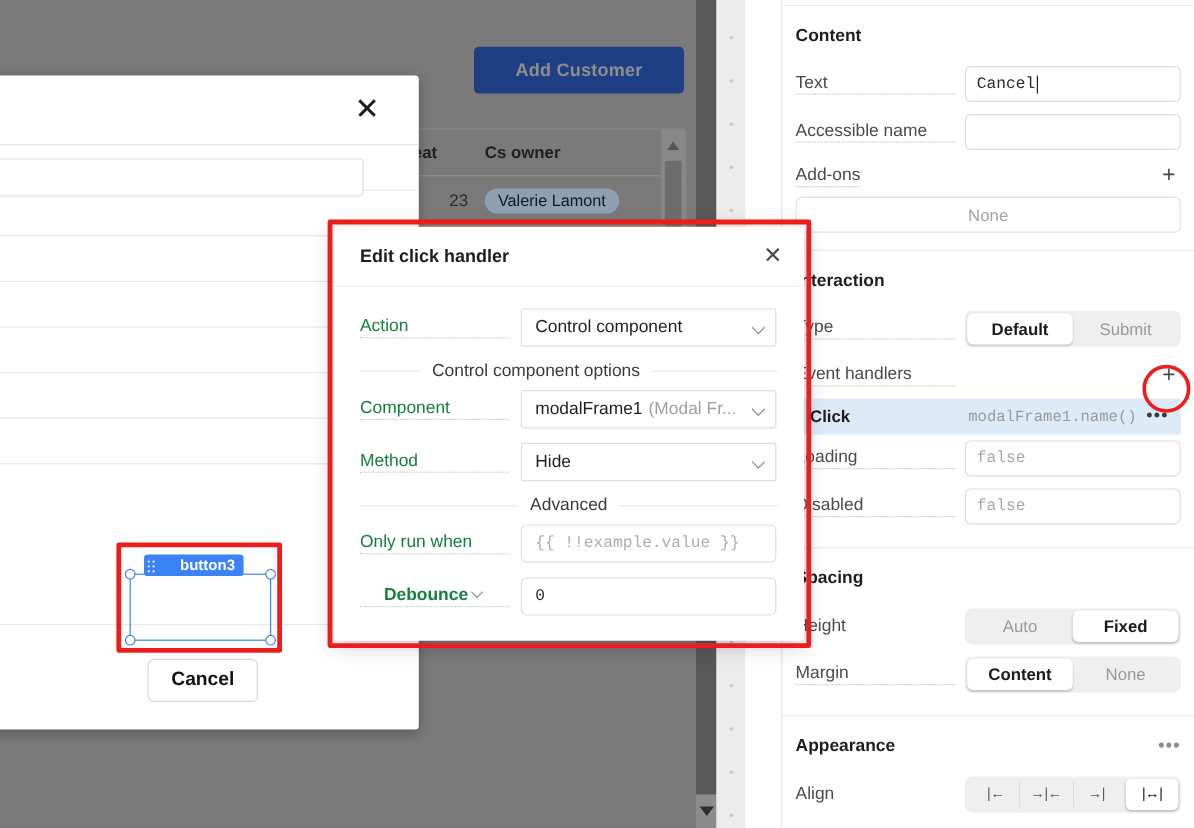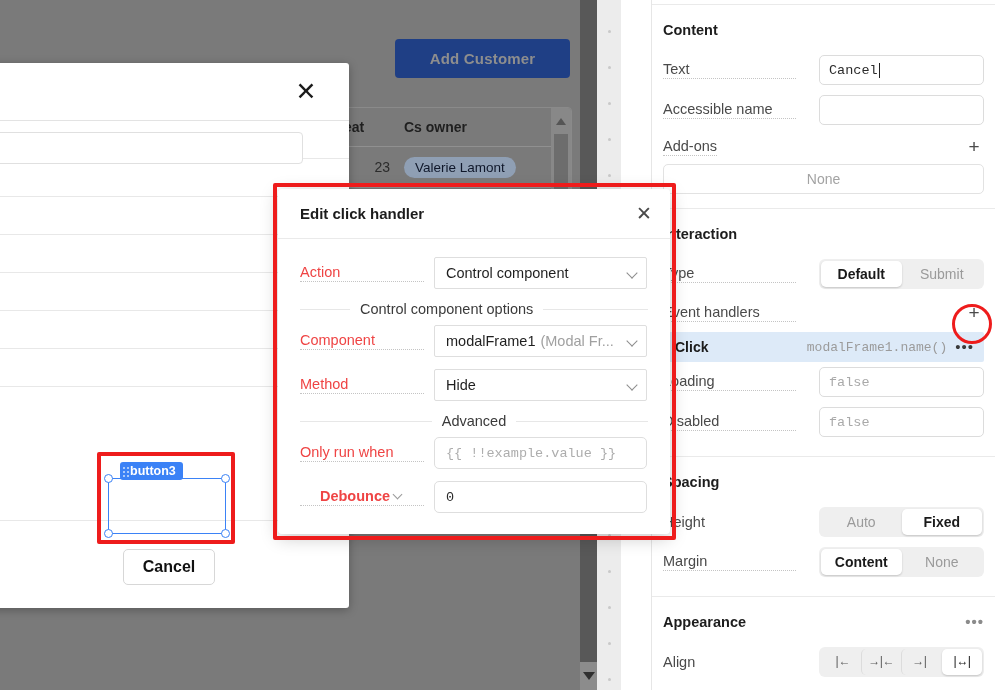--- a/index.html
+++ b/index.html
@@ -111,21 +111,21 @@
     background: #fff; border: 1.5px solid #3b82f6;
   }
   .sel-handle.tl { left: -5px; top: -5px; }
   .sel-handle.tr { right: -5px; top: -5px; }
   .sel-handle.bl { left: -5px; bottom: -5px; }
   .sel-handle.br { right: -5px; bottom: -5px; }
   .sel-badge {
     position: absolute; left: 120px; top: 462px; height: 18px;
     background: #3b82f6; color: #fff; border-radius: 3px;
     font-size: 12.5px; font-weight: bold; padding: 0 7px 0 3px;
-    display: flex; align-items: center; gap: 0;
+    display: flex; align-items: center; gap: 20px;
   }
   .grip { display: inline-block; width: 7px; height: 11px; position: relative; }
   .grip i {
     position: absolute; width: 2px; height: 2px; background: #cfe0fb; border-radius: 1px;
   }
 
   
   .canvas-rail {
     position: absolute; left: 597px; top: 0; width: 24px; height: 690px;
     background: #ececec;
@@ -154,21 +154,21 @@
   }
   .insp-topline { height: 5px; border-bottom: 1px solid #eaeaea; }
   .section { padding: 0 11px; }
   .section-title {
     font-size: 14.5px; font-weight: bold; color: #1d1d1d;
     padding: 17px 0 12px 0;
   }
   .section-title.with-menu { display: flex; justify-content: space-between; align-items: center; }
   .kebab-h { color: #8b8b8b; font-size: 15px; letter-spacing: 1px; line-height: 10px; }
   .row {
-    display: flex; align-items: center; min-height: 40px; gap: 23px;
+    display: flex; align-items: center; min-height: 40px; gap: 8px;
   }
   .row-label {
     width: 133px; font-size: 14.5px; color: #4a4a4a;
     border-bottom: 1px dotted #c4c4c4; align-self: center;
     padding-bottom: 1px;
   }
   .row-label.plain { border-bottom: none; }
   .field {
     flex: 1; height: 30px; border: 1px solid #dcdcdc; border-radius: 5px;
     background: #fff; display: flex; align-items: center; padding: 0 9px;
@@ -234,21 +234,21 @@
   .popup-head {
     height: 50px; border-bottom: 1px solid #eaeaea;
     display: flex; align-items: center; justify-content: space-between;
     padding: 0 18px 0 22px;
   }
   .popup-title { font-size: 15px; font-weight: bold; color: #1c1c1c; }
   .popup-close { font-size: 19px; color: #4a4a4a; font-weight: 300; line-height: 16px; }
   .popup-body { padding: 12px 22px 0 22px; }
   .p-row { display: flex; align-items: center; min-height: 44px; gap: 10px; }
   .p-label {
-    width: 124px; font-size: 14.5px; color: #ef4444;
+    width: 124px; font-size: 14.5px; color: #15803d;
     border-bottom: 1px dotted #c4c4c4; padding-bottom: 1px;
   }
   .p-label.dbl { width: auto; }
   .p-select {
     width: 213px; height: 32px; border: 1px solid #dedede; border-radius: 2px;
     display: flex; align-items: center; padding: 0 8px 0 11px;
     font-size: 14.5px; color: #1f1f1f; background: #fff; justify-content: center;
   }
   .p-select .val-muted { color: #a0a0a0; }
   .chev {

